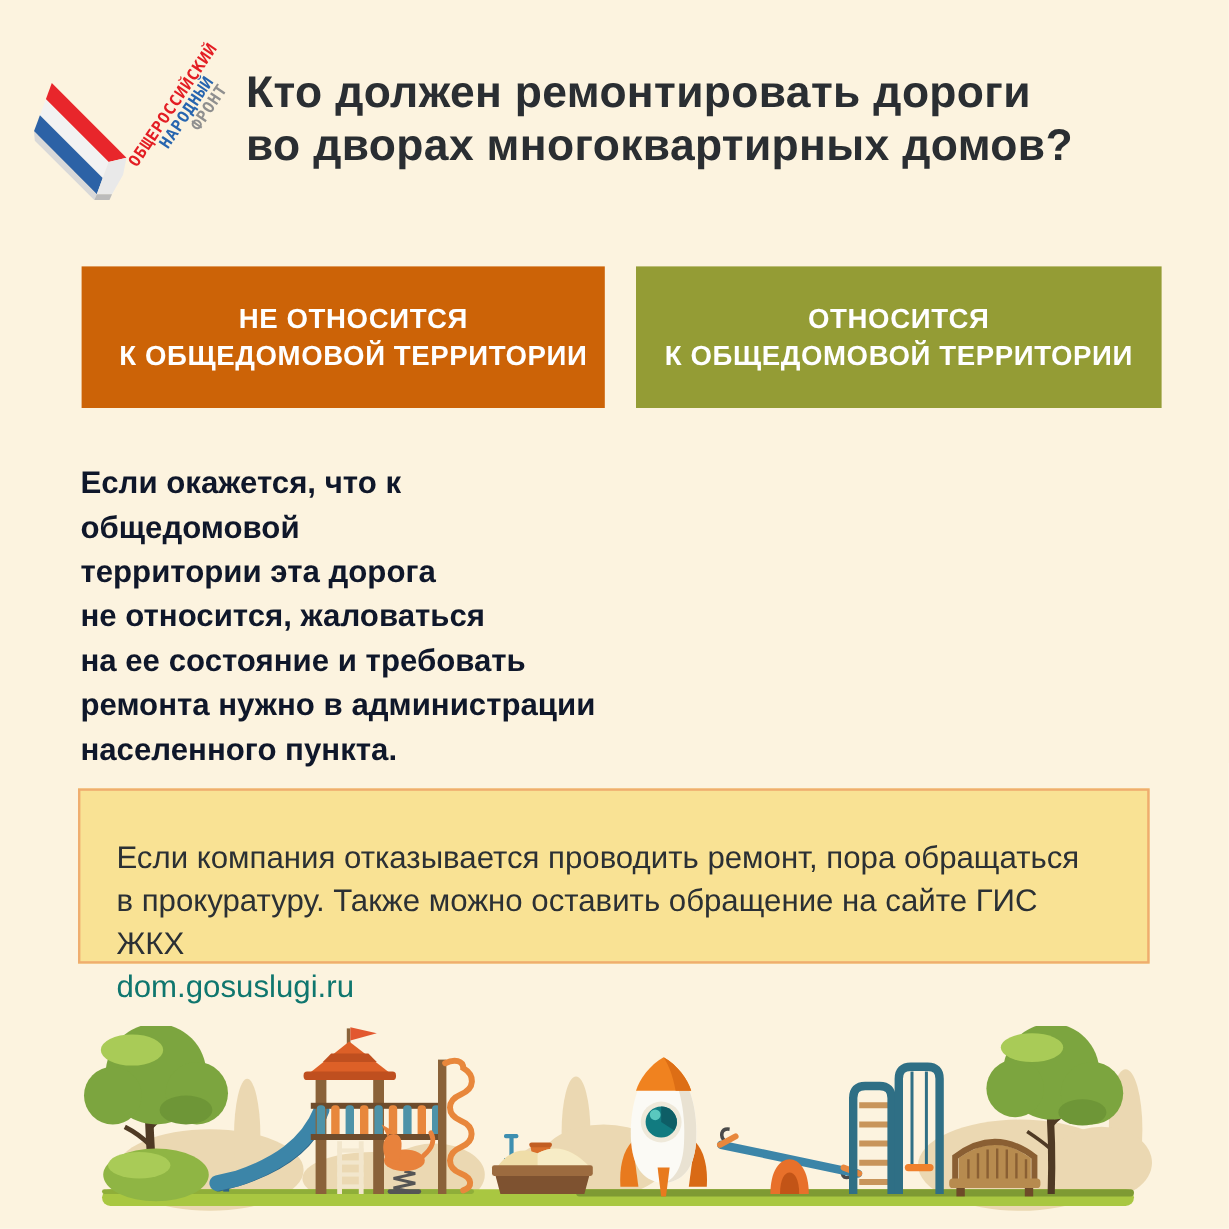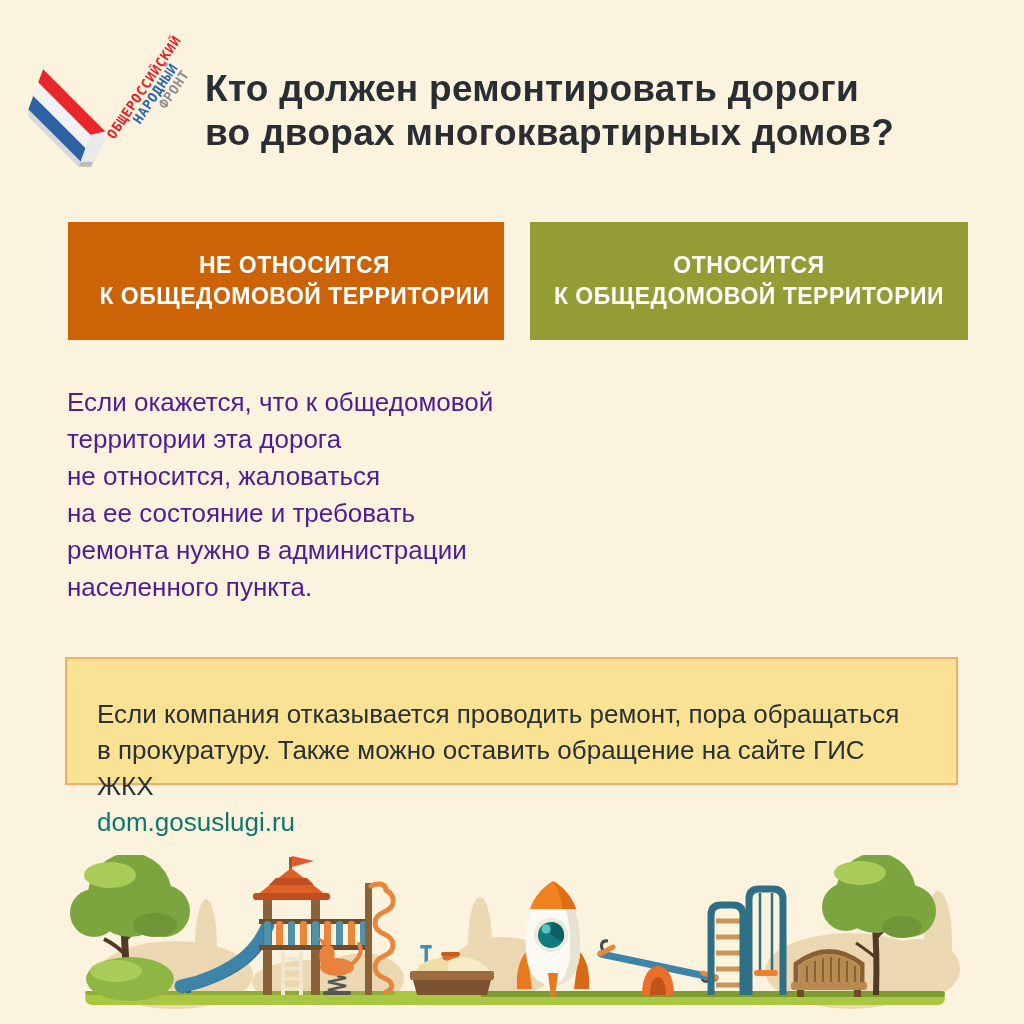--- a/index.html
+++ b/index.html
@@ -3,39 +3,39 @@
 <meta charset="utf-8">
 <style>
   html,body{margin:0;padding:0;}
   .canvas{
     position:relative;width:1024px;height:1024px;overflow:hidden;
     background:#FCF3DF;font-family:"Liberation Sans",sans-serif;color:#2B3034;
   }
   .title{
     position:absolute;left:205px;top:55px;width:790px;
     font-size:37px;font-weight:bold;line-height:44px;letter-spacing:.3px;
-    white-space:pre-line;color:#2A2E32;margin-top:12px;
+    white-space:pre-line;color:#2A2E32;
   }
   .logo{position:absolute;left:28px;top:16px;width:190px;height:165px;}
   .card-header{
     position:absolute;top:222px;height:118px;box-sizing:border-box;
     display:flex;align-items:center;justify-content:center;text-align:center;
     color:#FFFFFF;font-weight:bold;font-size:23px;line-height:31px;
     letter-spacing:.5px;white-space:pre-line;
   }
   .card-header.left{left:68px;width:436px;background:#CC6307;padding-left:17px;}
   .card-header.right{left:530px;width:438px;background:#949C35;}
   .card-body{
     position:absolute;top:384px;font-size:26px;line-height:37px;
-    white-space:pre-line;color:#4c1d95;
+    white-space:pre-line;color:#0f172a;font-weight:bold;
   }
   .card-body.left{left:67px;width:450px;}
   .card-body.right{left:550px;width:440px;}
   .note{
-    position:absolute;left:65px;top:657px;width:893px;height:128px;
+    position:absolute;left:65px;top:657px;width:893px;height:146px;
     box-sizing:border-box;background:#F9E294;border:2px solid #EFAD6E;
     padding:37px 28px 0 30px;font-size:26px;line-height:36px;color:#2B3034;
   }
   .note-text{white-space:pre-line;}
   .note a{color:#0f766e;text-decoration:none;display:block;}
   .scene{position:absolute;left:60px;top:855px;width:920px;height:162px;}
 </style>
 </head>
 <body>
 

